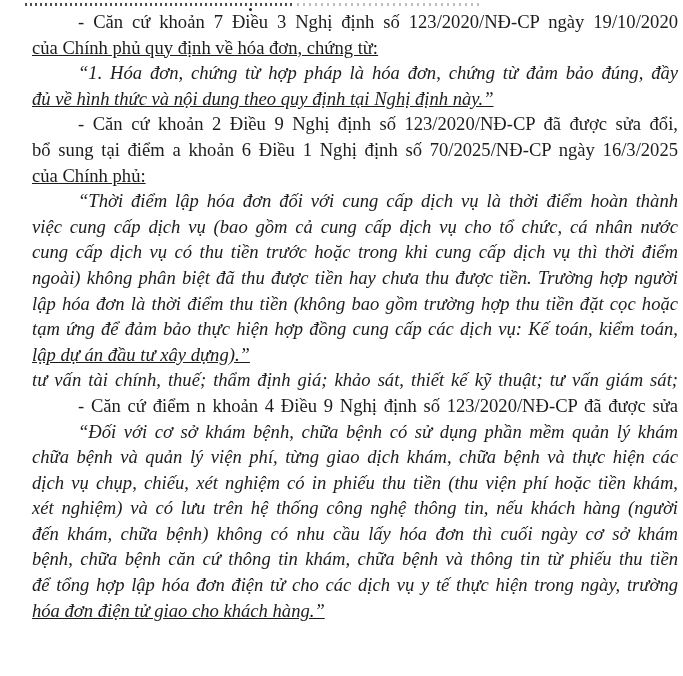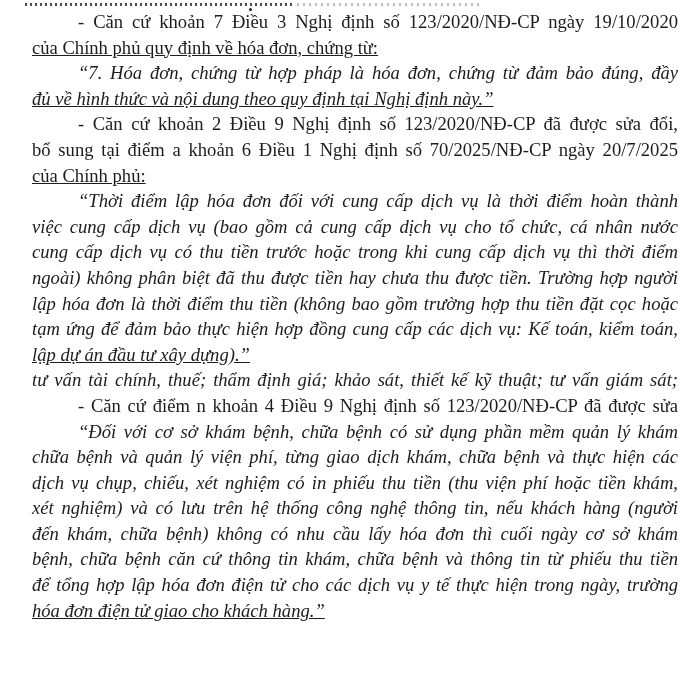--- a/index.html
+++ b/index.html
@@ -58,27 +58,27 @@
   <div class="clipped-dot"></div>
 
   <div class="content">
 
     <div class="para normal">
       <div class="line indent">- Căn cứ khoản 7 Điều 3 Nghị định số 123/2020/NĐ-CP ngày 19/10/2020</div>
       <div class="line last">của Chính phủ quy định về hóa đơn, chứng từ:</div>
     </div>
 
     <div class="para quote">
-      <div class="line indent">“7. Hóa đơn, chứng từ hợp pháp là hóa đơn, chứng từ đảm bảo đúng, đầy</div>
+      <div class="line indent">“1. Hóa đơn, chứng từ hợp pháp là hóa đơn, chứng từ đảm bảo đúng, đầy</div>
       <div class="line last">đủ về hình thức và nội dung theo quy định tại Nghị định này.”</div>
     </div>
 
     <div class="para normal">
       <div class="line indent">- Căn cứ khoản 2 Điều 9 Nghị định số 123/2020/NĐ-CP đã được sửa đổi,</div>
-      <div class="line">bổ sung tại điểm a khoản 6 Điều 1 Nghị định số 70/2025/NĐ-CP ngày 20/7/2025</div>
+      <div class="line">bổ sung tại điểm a khoản 6 Điều 1 Nghị định số 70/2025/NĐ-CP ngày 16/3/2025</div>
       <div class="line last">của Chính phủ:</div>
     </div>
 
     <div class="para quote">
       <div class="line indent">“Thời điểm lập hóa đơn đối với cung cấp dịch vụ là thời điểm hoàn thành</div>
       <div class="line">việc cung cấp dịch vụ (bao gồm cả cung cấp dịch vụ cho tổ chức, cá nhân nước</div>
       <div class="line">cung cấp dịch vụ có thu tiền trước hoặc trong khi cung cấp dịch vụ thì thời điểm</div>
       <div class="line">ngoài) không phân biệt đã thu được tiền hay chưa thu được tiền. Trường hợp người</div>
       <div class="line">lập hóa đơn là thời điểm thu tiền (không bao gồm trường hợp thu tiền đặt cọc hoặc</div>
       <div class="line">tạm ứng để đảm bảo thực hiện hợp đồng cung cấp các dịch vụ: Kế toán, kiểm toán,</div>

